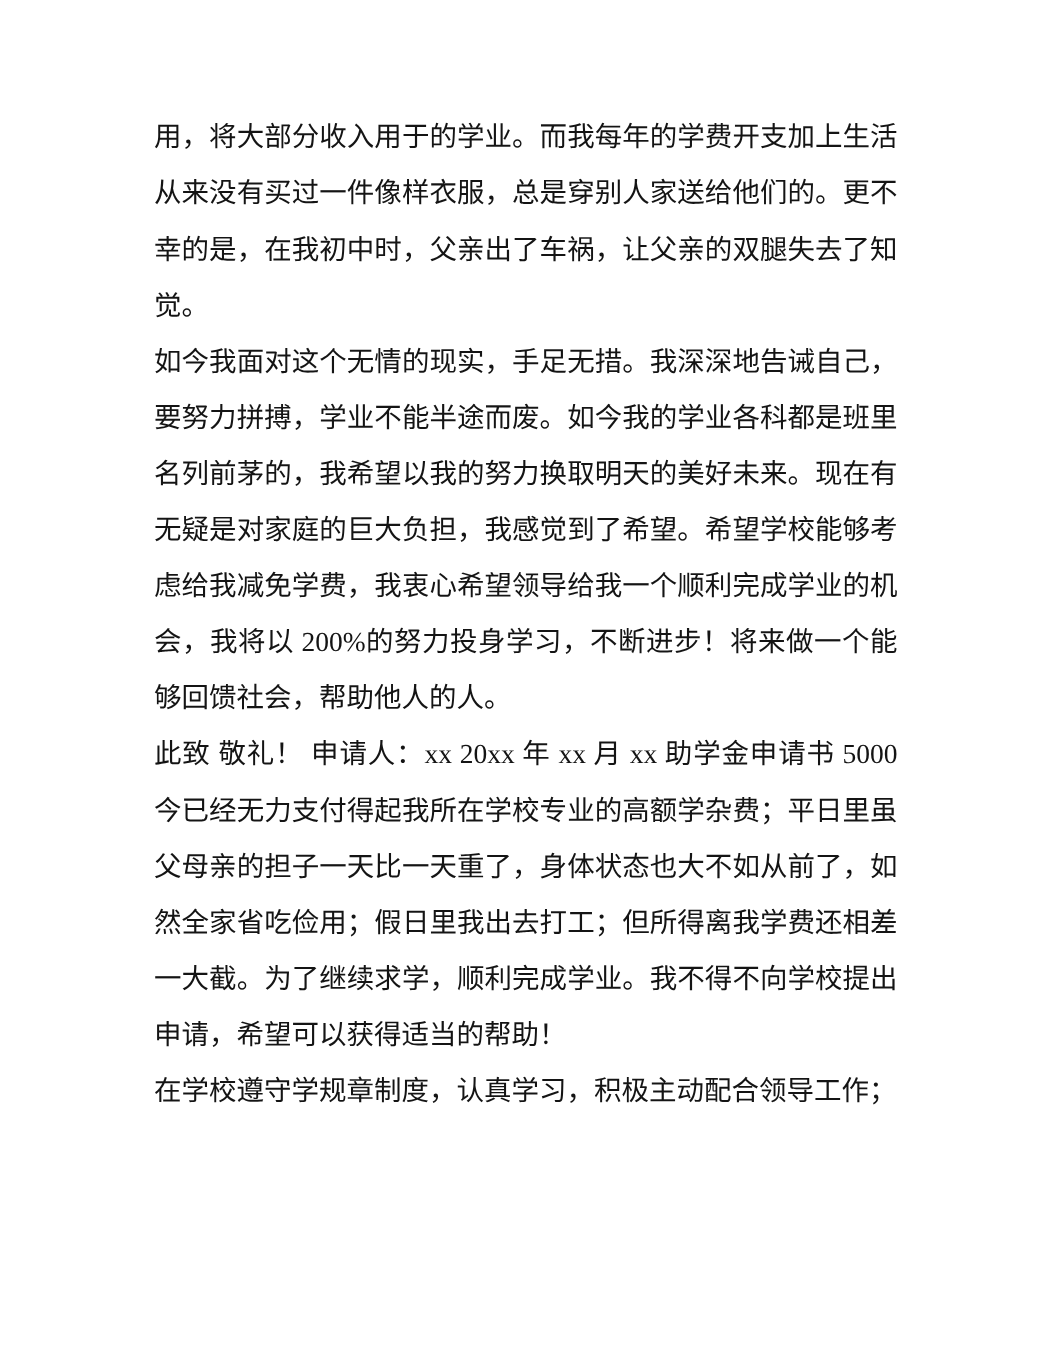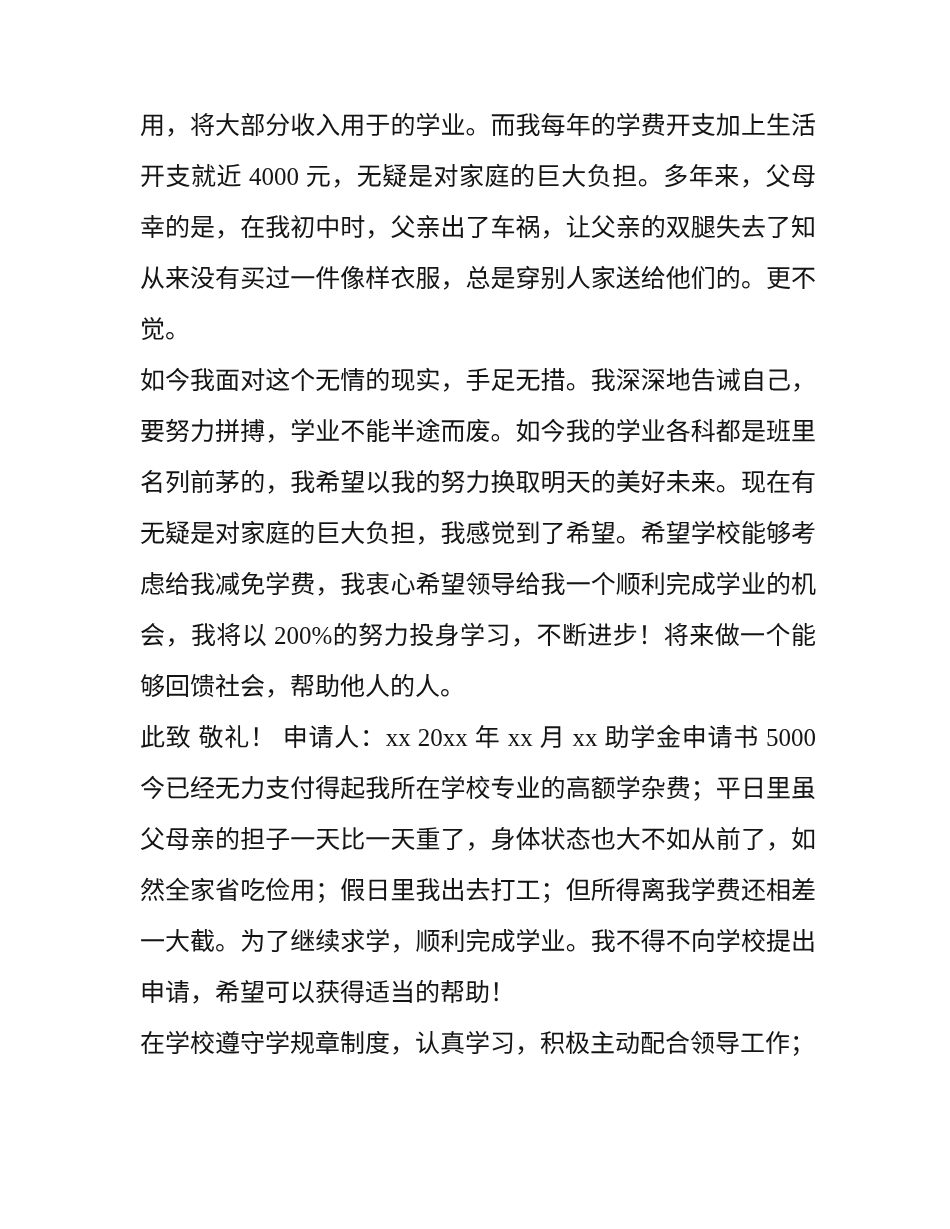--- a/index.html
+++ b/index.html
@@ -42,23 +42,22 @@
   .text-line.j {
     text-align-last: justify;
   }
 </style>
 </head>
 <body style="background: rgb(255, 255, 255);">
 
 <div class="page">
   <div class="text-block" id="text-block" style="color: rgb(20, 20, 20);">
       <div class="text-line j">用，将大部分收入用于的学业。而我每年的学费开支加上生活</div>
-      <div class="text-line j">开支就近 4000 元，无疑是对家庭的巨大负担。多年来，父母</div>
+      <div class="text-line j">从来没有买过一件像样衣服，总是穿别人家送给他们的。更不</div>
       <div class="text-line j">幸的是，在我初中时，父亲出了车祸，让父亲的双腿失去了知</div>
-      <div class="text-line j">从来没有买过一件像样衣服，总是穿别人家送给他们的。更不</div>
       <div class="text-line">觉。</div>
       <div class="text-line j">如今我面对这个无情的现实，手足无措。我深深地告诫自己，</div>
       <div class="text-line j">要努力拼搏，学业不能半途而废。如今我的学业各科都是班里</div>
       <div class="text-line j">名列前茅的，我希望以我的努力换取明天的美好未来。现在有</div>
       <div class="text-line j">无疑是对家庭的巨大负担，我感觉到了希望。希望学校能够考</div>
       <div class="text-line j">虑给我减免学费，我衷心希望领导给我一个顺利完成学业的机</div>
       <div class="text-line j">会，我将以 200%的努力投身学习，不断进步！将来做一个能</div>
       <div class="text-line">够回馈社会，帮助他人的人。</div>
       <div class="text-line j">此致 敬礼！ 申请人：xx 20xx 年 xx 月 xx 助学金申请书 5000</div>
       <div class="text-line j">今已经无力支付得起我所在学校专业的高额学杂费；平日里虽</div>

